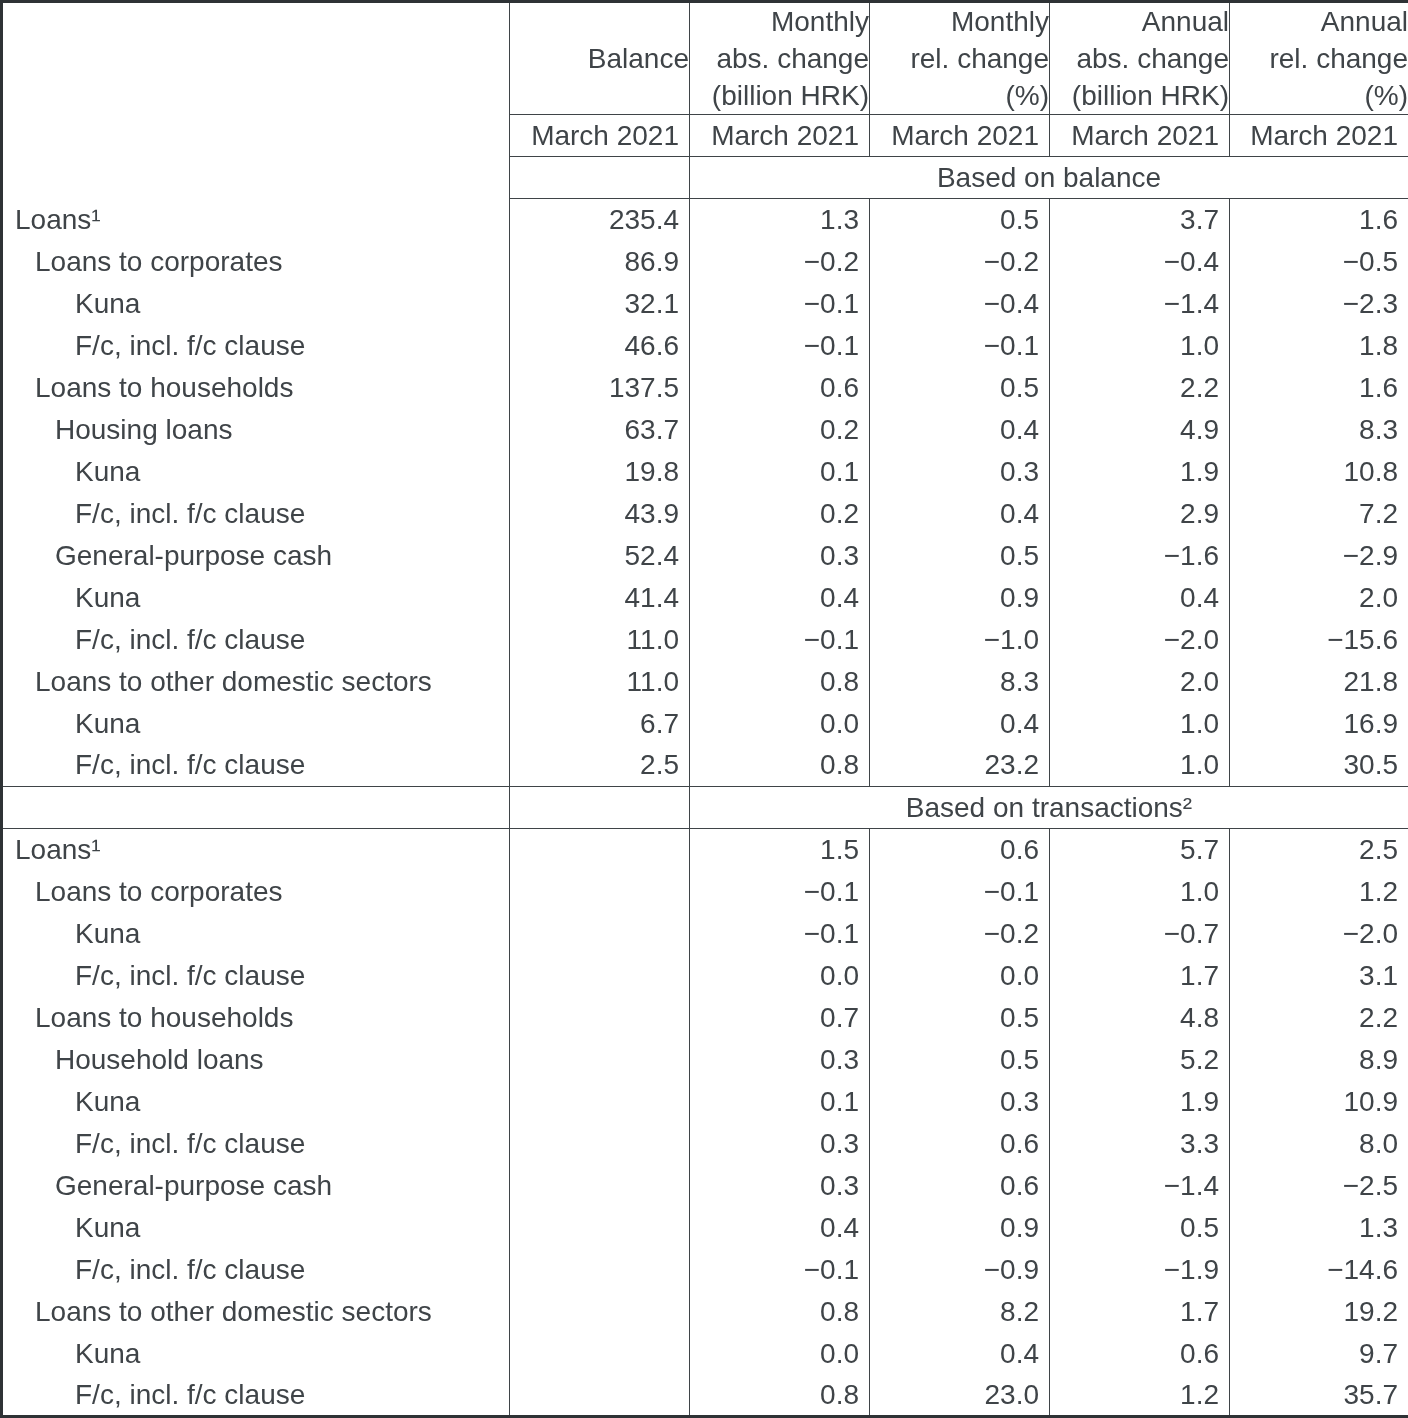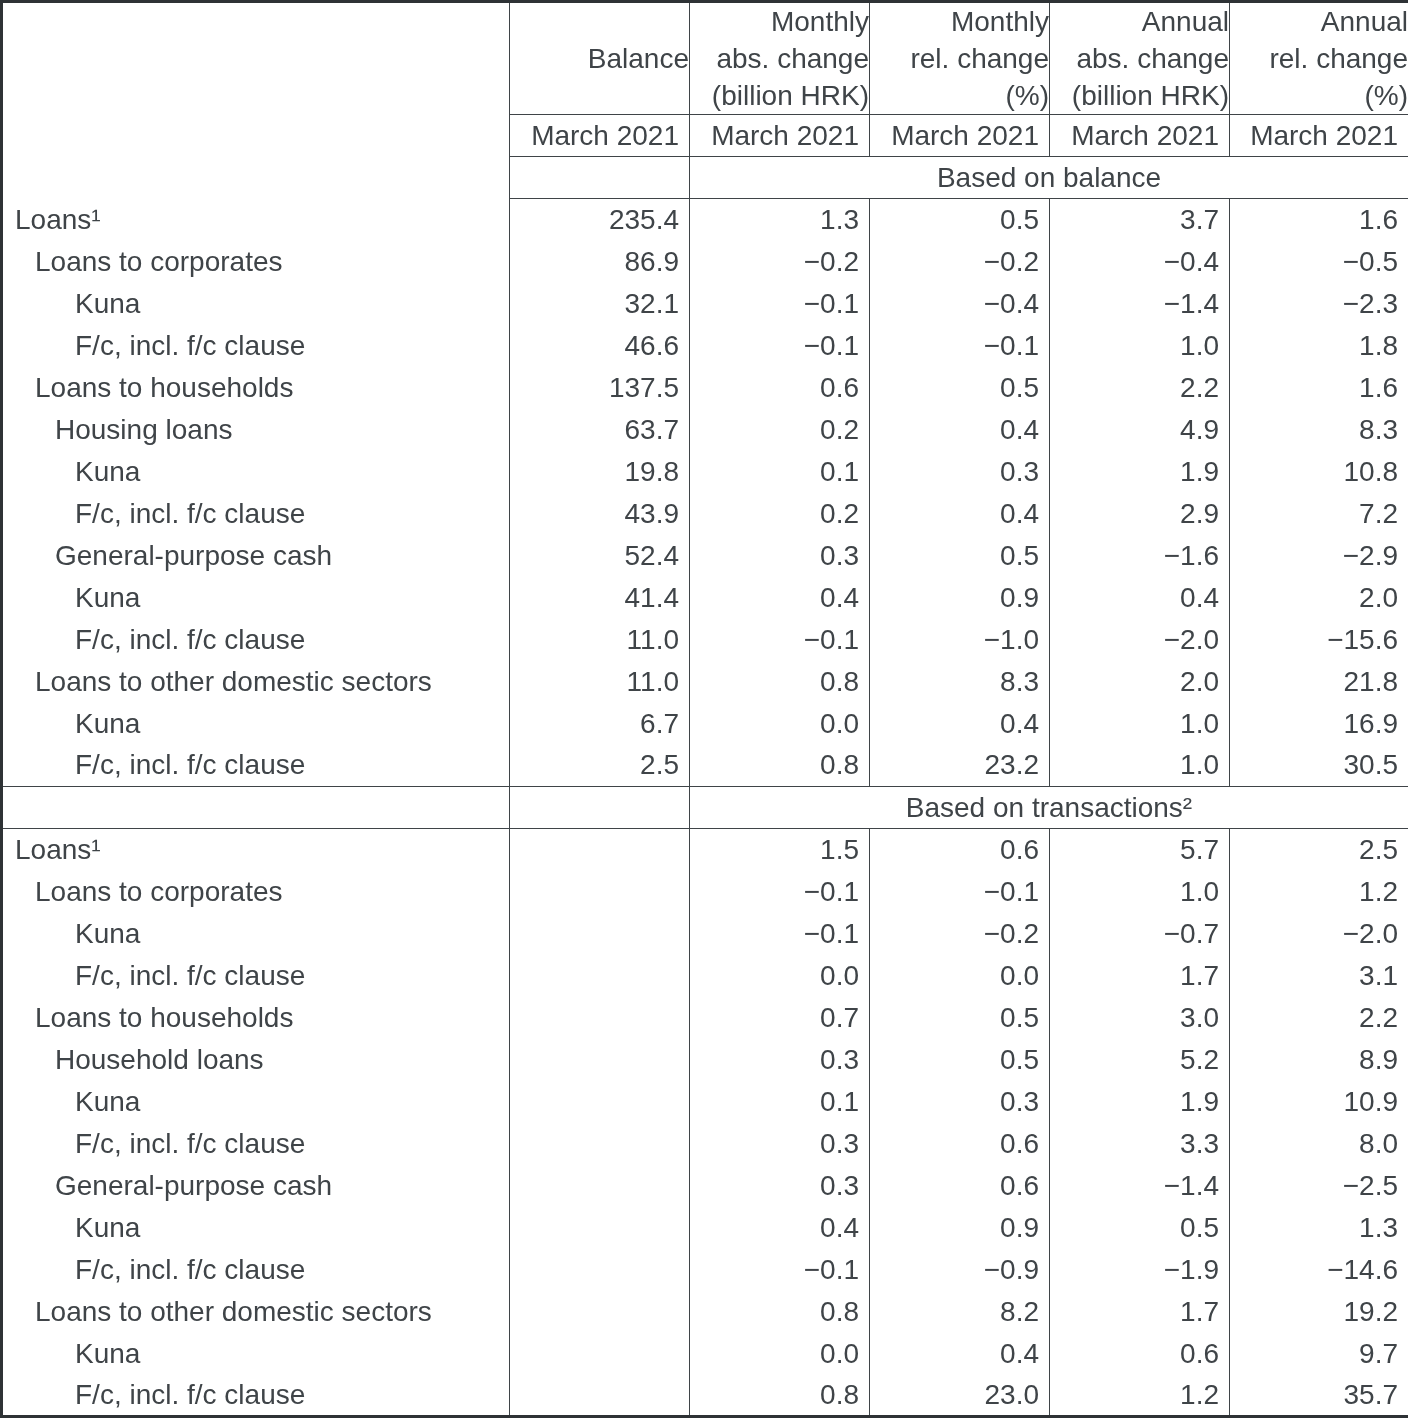--- a/index.html
+++ b/index.html
@@ -237,21 +237,21 @@
         <td class="vsep num">0.0</td>
         <td class="vsep num">0.0</td>
         <td class="vsep num">1.7</td>
         <td class="vsep num">3.1</td>
       </tr>
       <tr class="datarow">
         <td class="label indent-1">Loans to households</td>
         <td class="vsep num"></td>
         <td class="vsep num">0.7</td>
         <td class="vsep num">0.5</td>
-        <td class="vsep num">3.0</td>
+        <td class="vsep num">4.8</td>
         <td class="vsep num">2.2</td>
       </tr>
       <tr class="datarow">
         <td class="label indent-2">Household loans</td>
         <td class="vsep num"></td>
         <td class="vsep num">0.3</td>
         <td class="vsep num">0.5</td>
         <td class="vsep num">5.2</td>
         <td class="vsep num">8.9</td>
       </tr>

